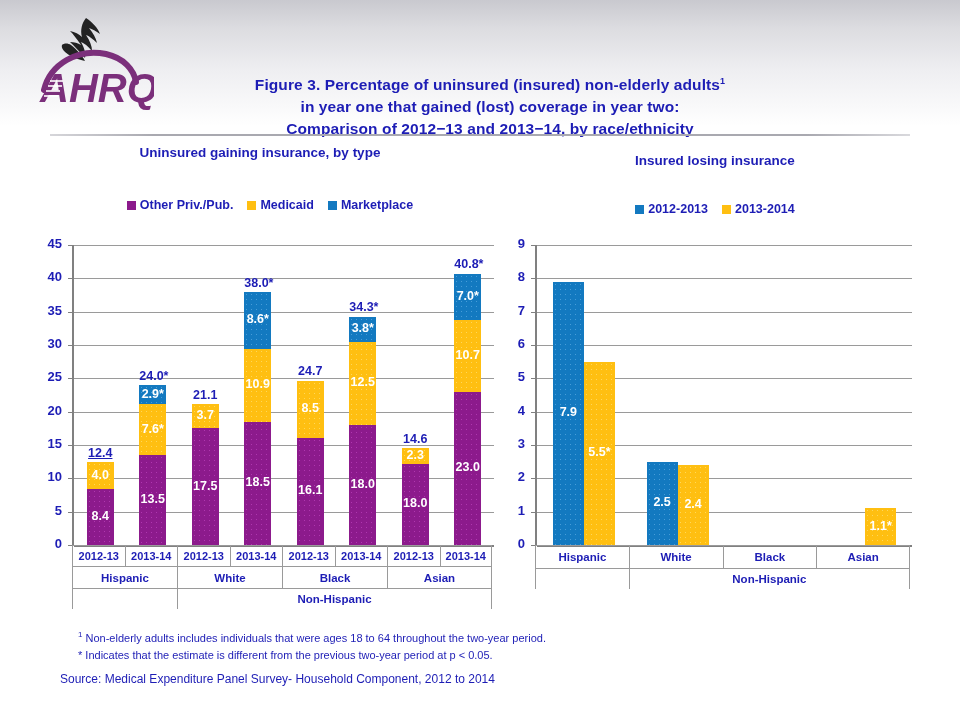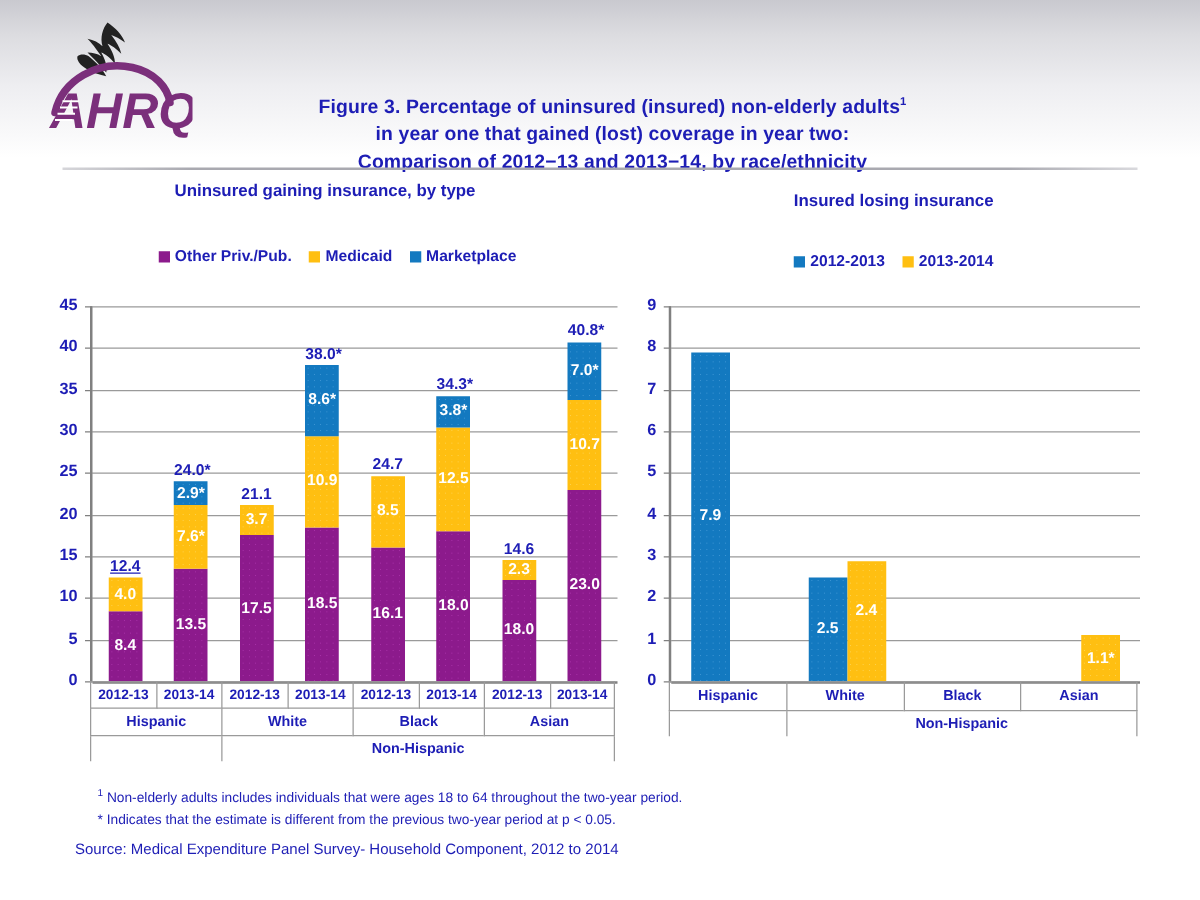--- a/index.html
+++ b/index.html
@@ -314,24 +314,27 @@
       <div class="gridline" style="top: 33.3333px; width: 375px;"></div>
       <div class="ytick-mark" style="top: 33.3333px; left: -6px;"></div>
       <div class="ytick" style="top: 27.3333px; left: -46px; width: 34px;">8</div>
       <div class="gridline" style="top: 0px; width: 375px;"></div>
       <div class="ytick-mark" style="top: 0px; left: -6px;"></div>
       <div class="ytick" style="top: -6px; left: -46px; width: 34px;">9</div>
       <div class="axis-base" style="top: 300px; width: 375px;"></div>
       <div class="bar blue" style="left: 15.875px; width: 31px; height: 263.333px;">
         <div class="seg-label" style="top: 123.667px;">7.9</div>
       </div>
+      <div class="bar gold" style="left: 46.875px; width: 31px; height: 183.333px;">
+        <div class="seg-label" style="top: 83.6667px;">5.5*</div>
+      </div>
       <div class="bar blue" style="left: 109.625px; width: 31px; height: 83.3333px;">
         <div class="seg-label" style="top: 33.6667px;">2.5</div>
       </div>
-      <div class="bar gold" style="left: 140.625px; width: 31px; height: 96px;">
+      <div class="bar gold" style="left: 140.625px; width: 31px; height: 80px;">
         <div class="seg-label" style="top: 32px;">2.4</div>
       </div>
       <div class="bar gold" style="left: 328.125px; width: 31px; height: 36.6667px;">
         <div class="seg-label" style="top: 10.3333px;">1.1*</div>
       </div>
     </div>
   <div class="cat-table" id="right-cats" style="left:30px;top:400px;width:375px;height:46px;">
       <div class="cat-cell" style="left: 0px; top: 0px; width: 93.75px; height: 24px; font-size: 11.5px;">Hispanic</div>
       <div class="cat-cell" style="left: 93.75px; top: 0px; width: 93.75px; height: 24px; font-size: 11.5px;">White</div>
       <div class="cat-cell" style="left: 187.5px; top: 0px; width: 93.75px; height: 24px; font-size: 11.5px;">Black</div>

